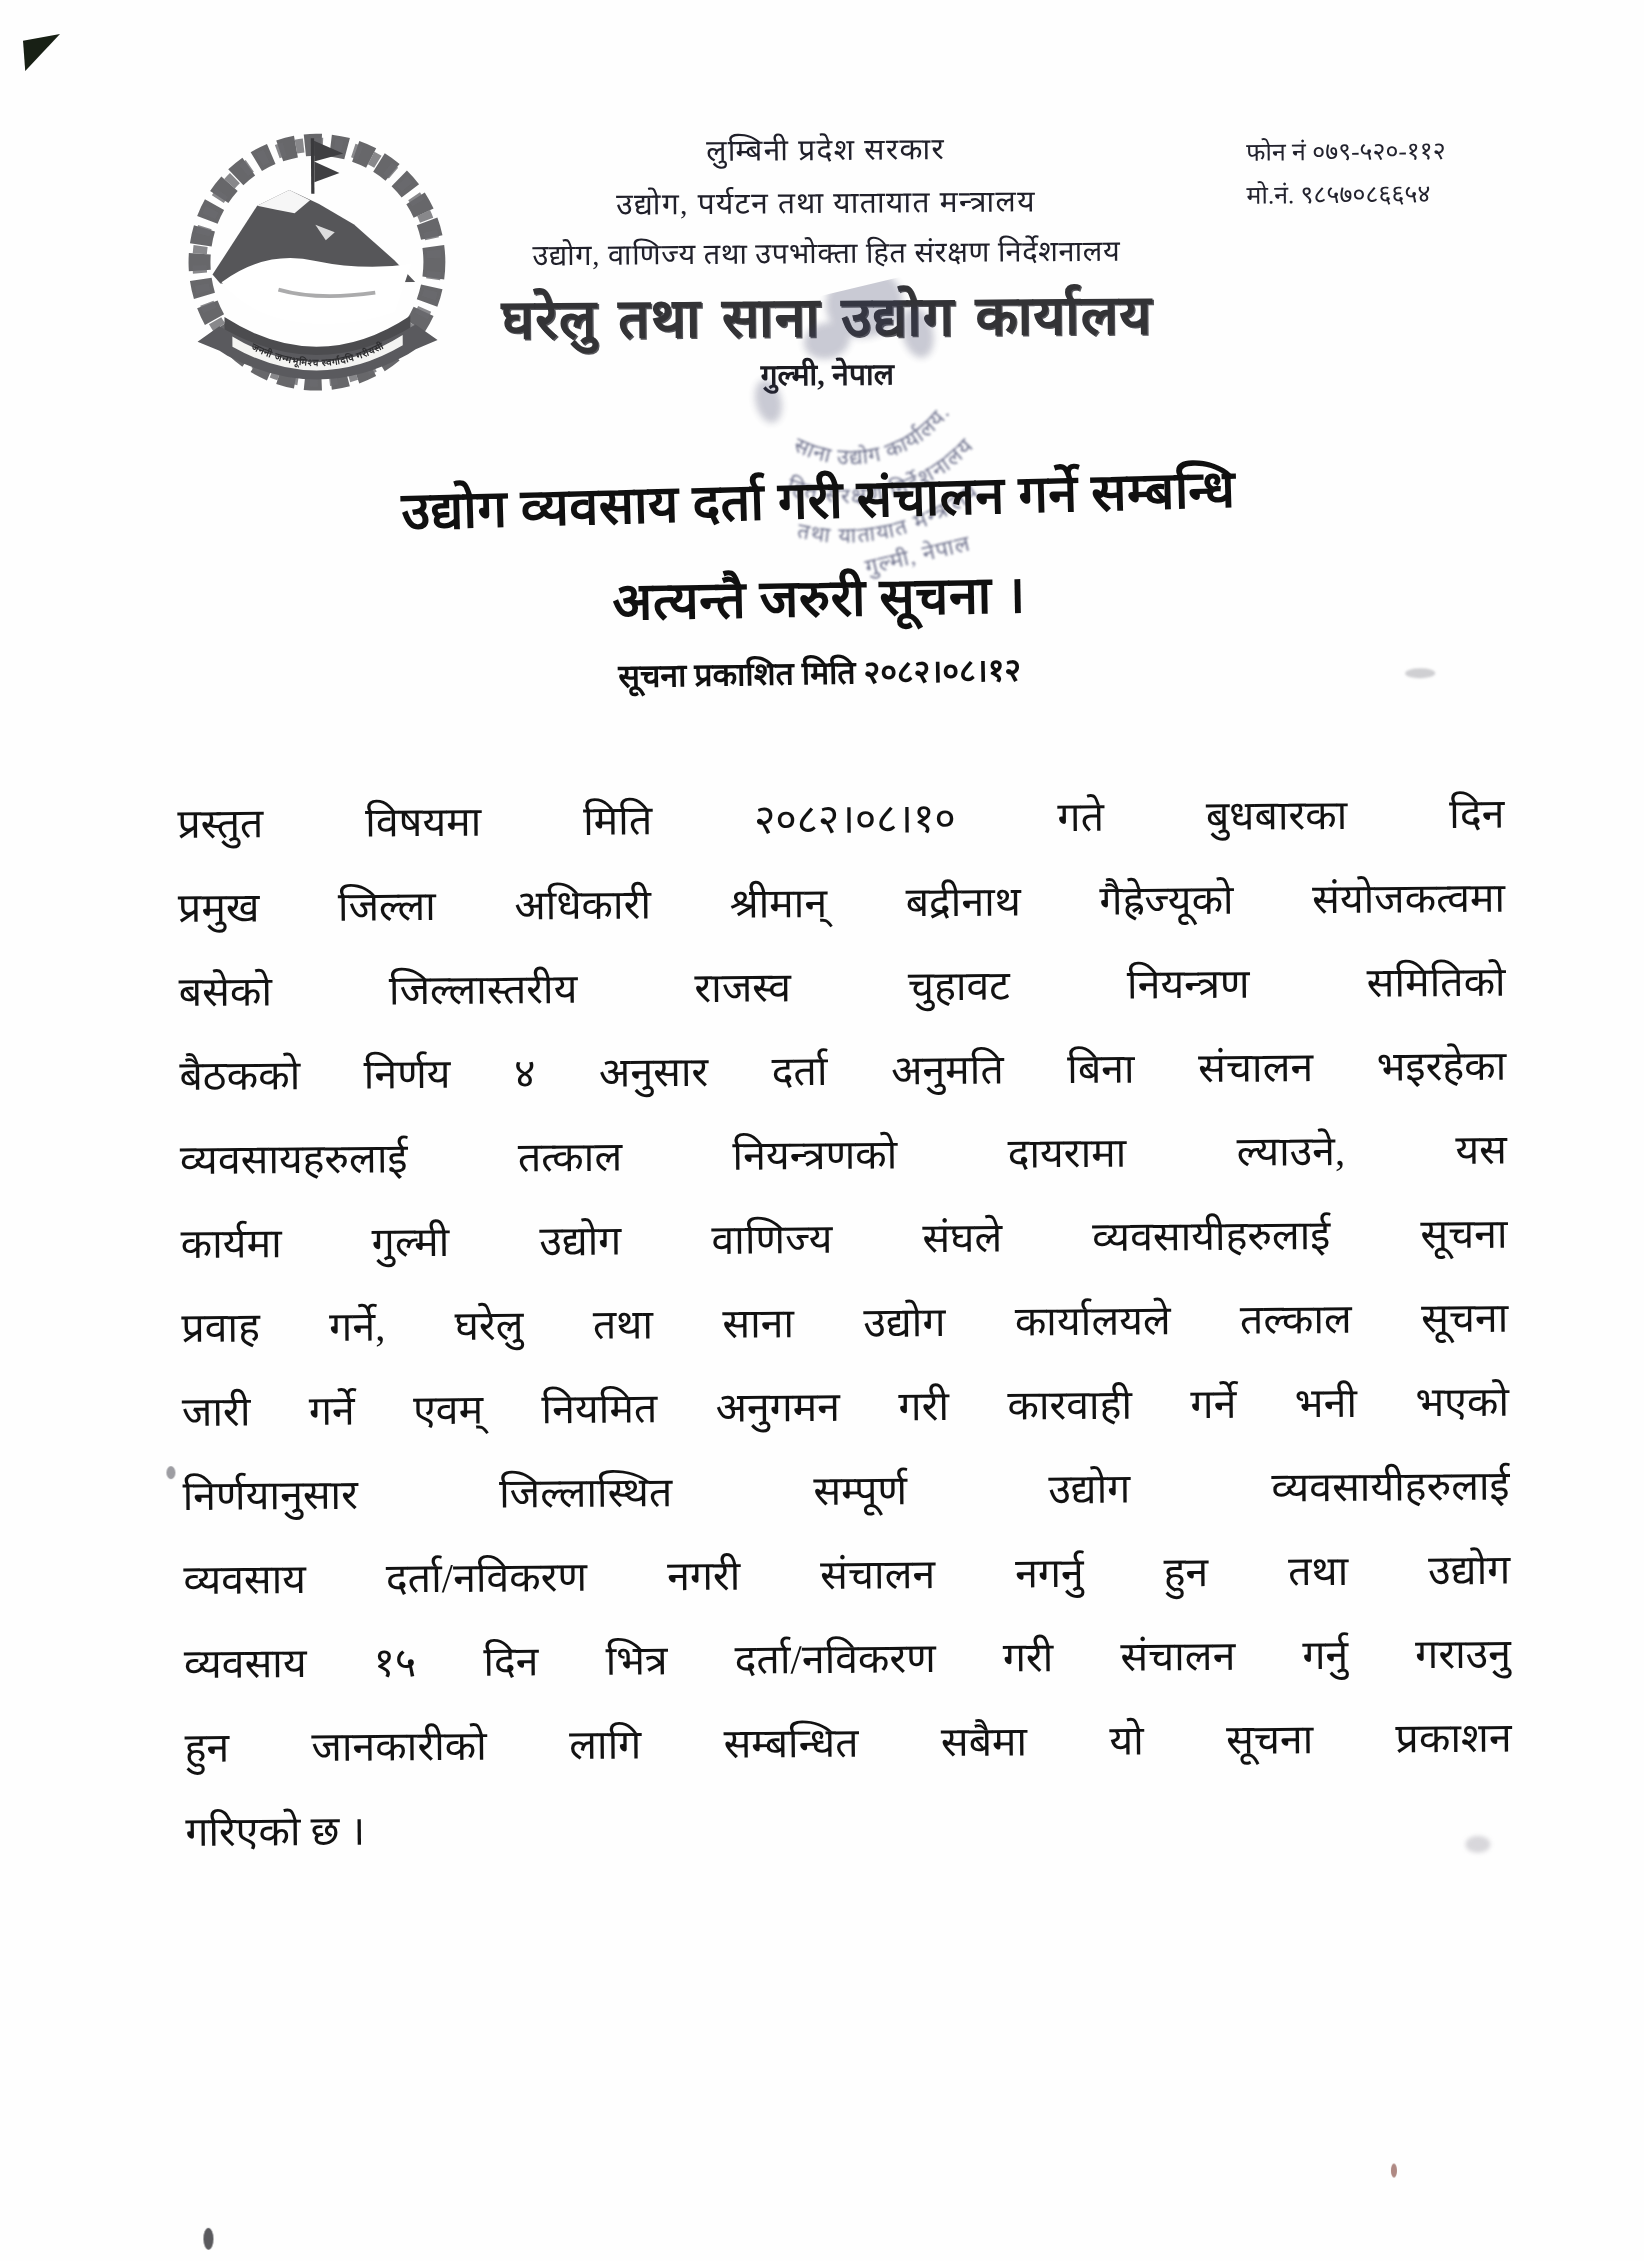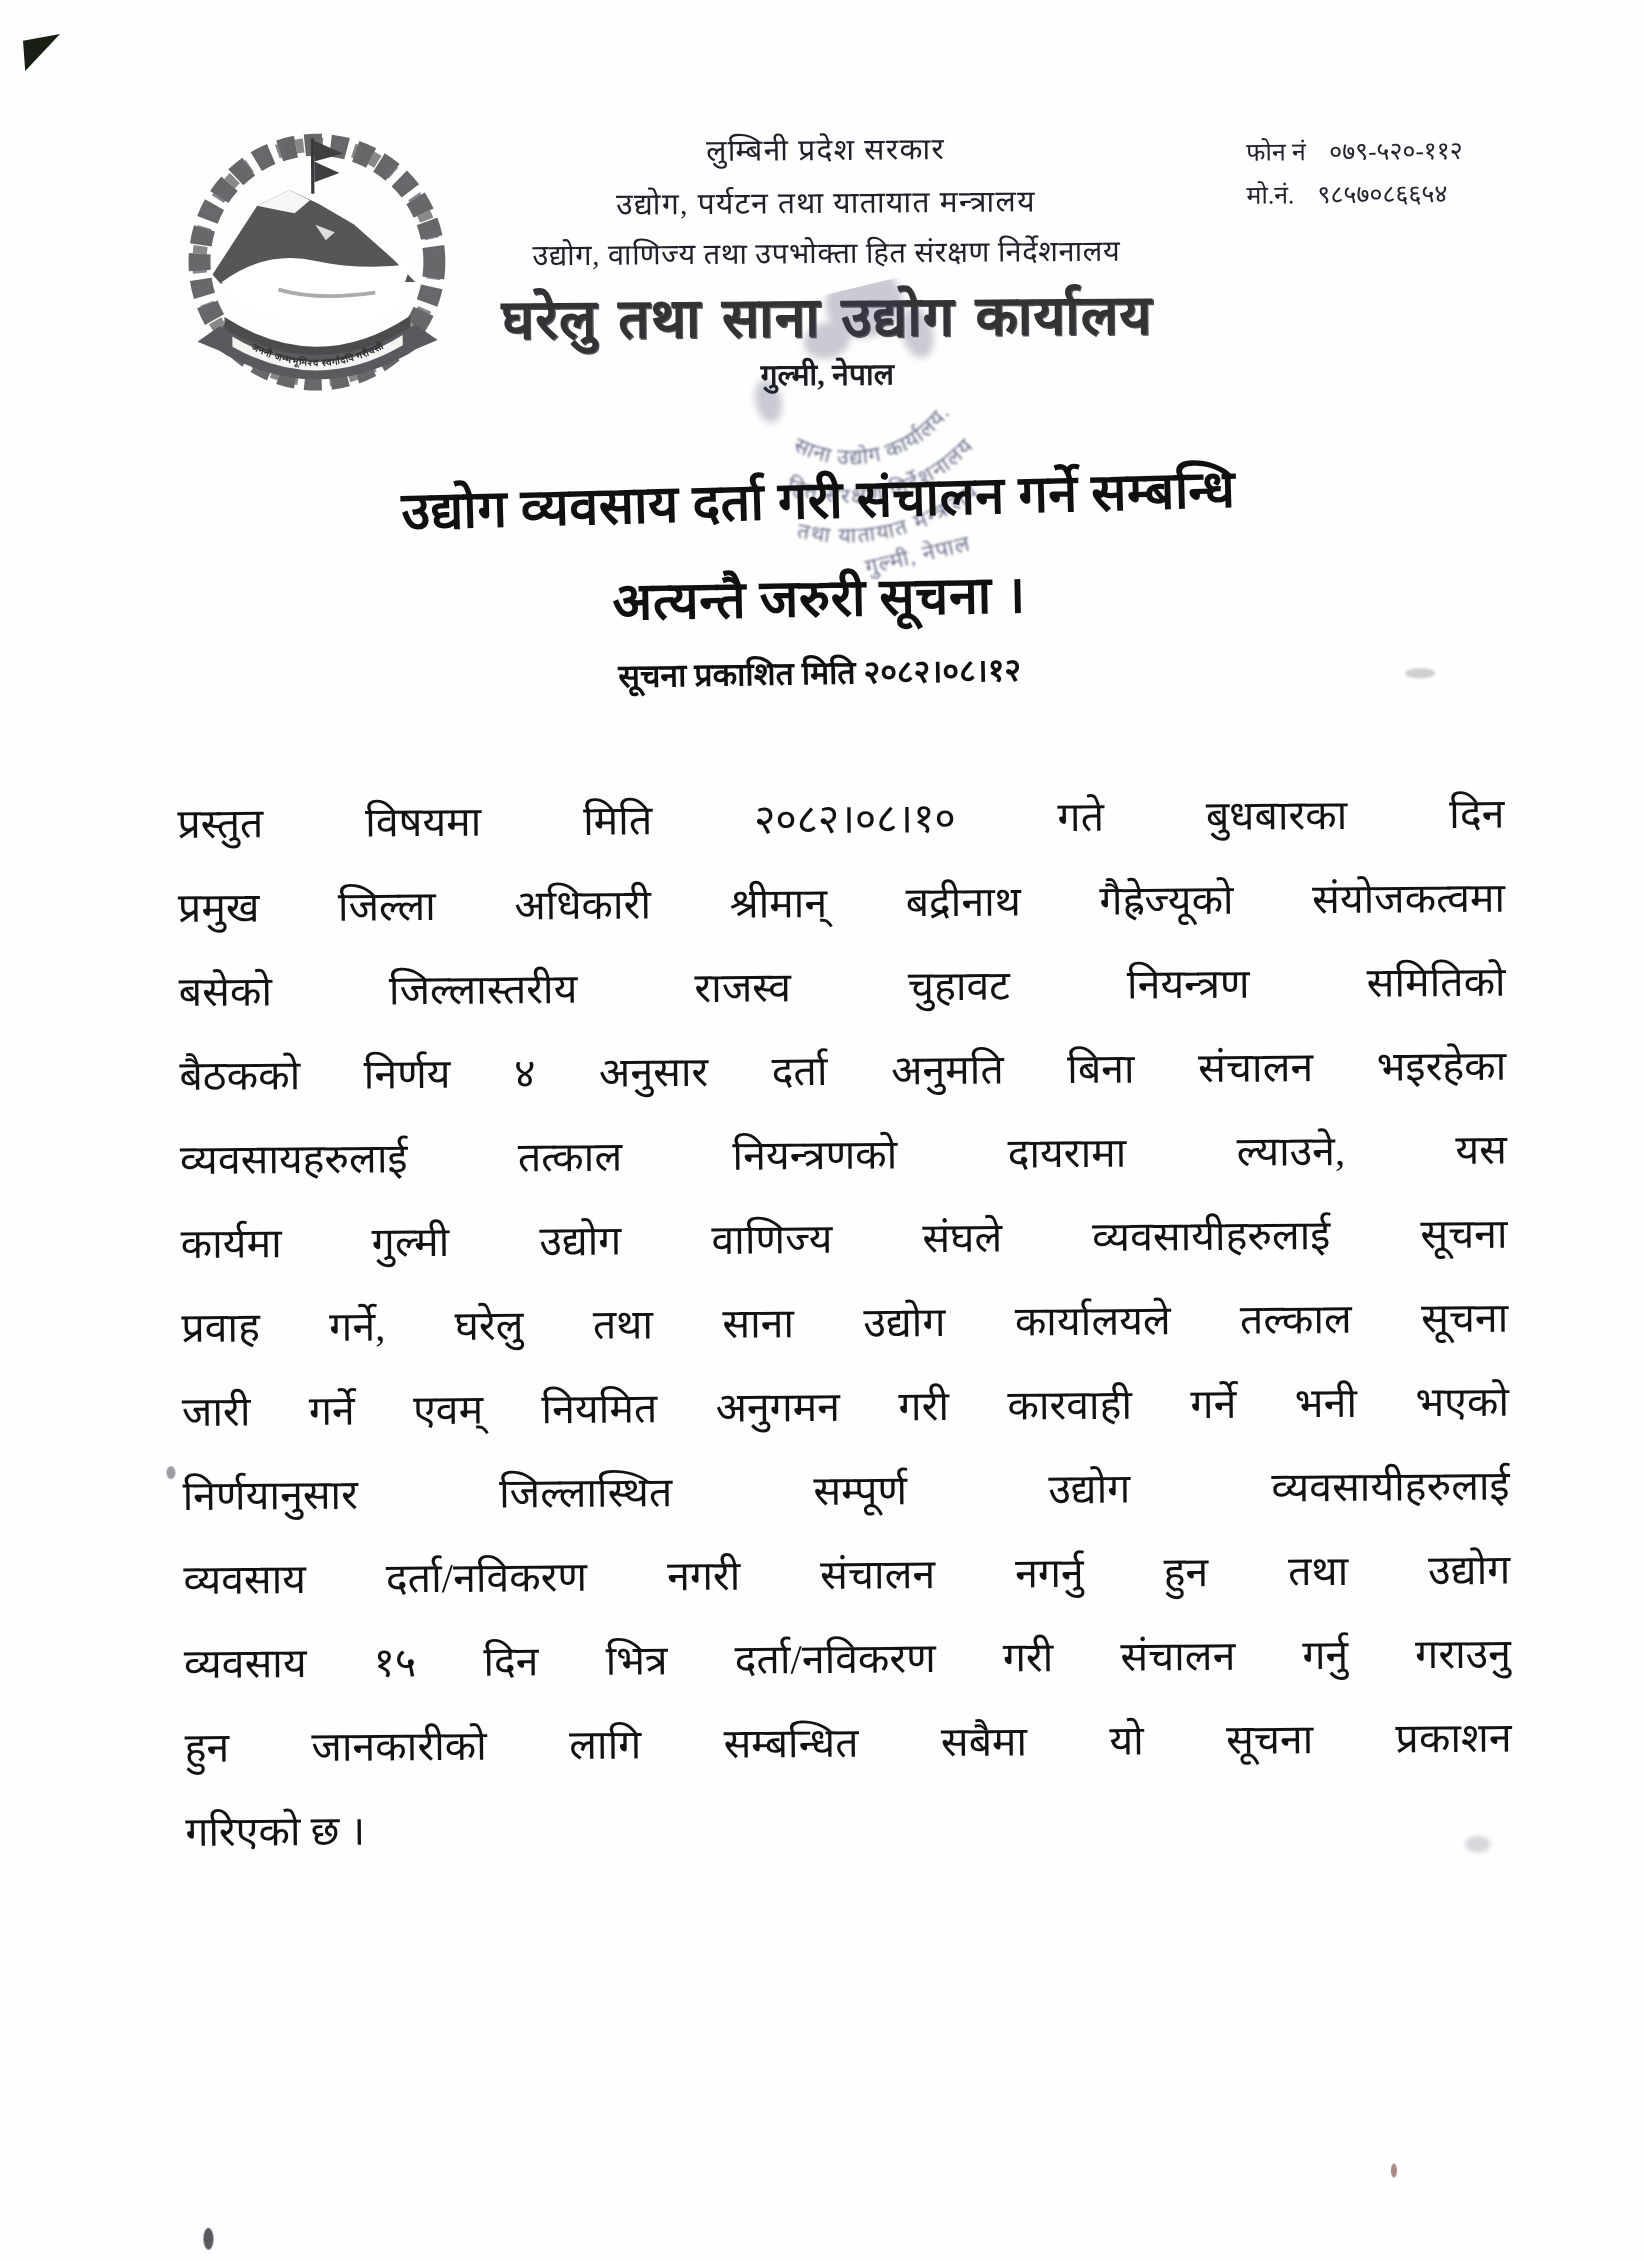--- a/index.html
+++ b/index.html
@@ -32,21 +32,21 @@
     top:277px;font-size:55px;font-weight:700;color:#333336;
     font-family:"DejaVu Sans","Liberation Sans",sans-serif;
     letter-spacing:1.3px;
     text-shadow:1.3px 1.3px 0 #55555a;
   }
   .h-location{top:353px;font-size:30px;font-weight:700;color:#1c1c22;}
 
   
   .contact{position:absolute;left:1252px;top:143px;font-size:25px;color:#23232e;line-height:1.0;}
   .contact .row{margin-bottom:18px;white-space:nowrap;}
-  .contact .lbl{margin-right:17px;}
+  .contact .lbl{}
 
   
   .stamp{position:absolute;left:645px;top:284px;width:503px;height:335px;
     transform:rotate(-13deg);opacity:0.78;pointer-events:none;}
 
   
   .t-line{position:absolute;left:193px;width:1257px;text-align:center;font-weight:700;color:#101010;}
   .t-1{top:462px;font-size:52px;transform:rotate(-1.1deg);letter-spacing:0.6px;}
   .t-2{top:560px;font-size:52px;transform:rotate(-0.6deg);letter-spacing:0.6px;}
   .t-date{top:650px;font-size:32px;transform:rotate(-0.5deg);}

